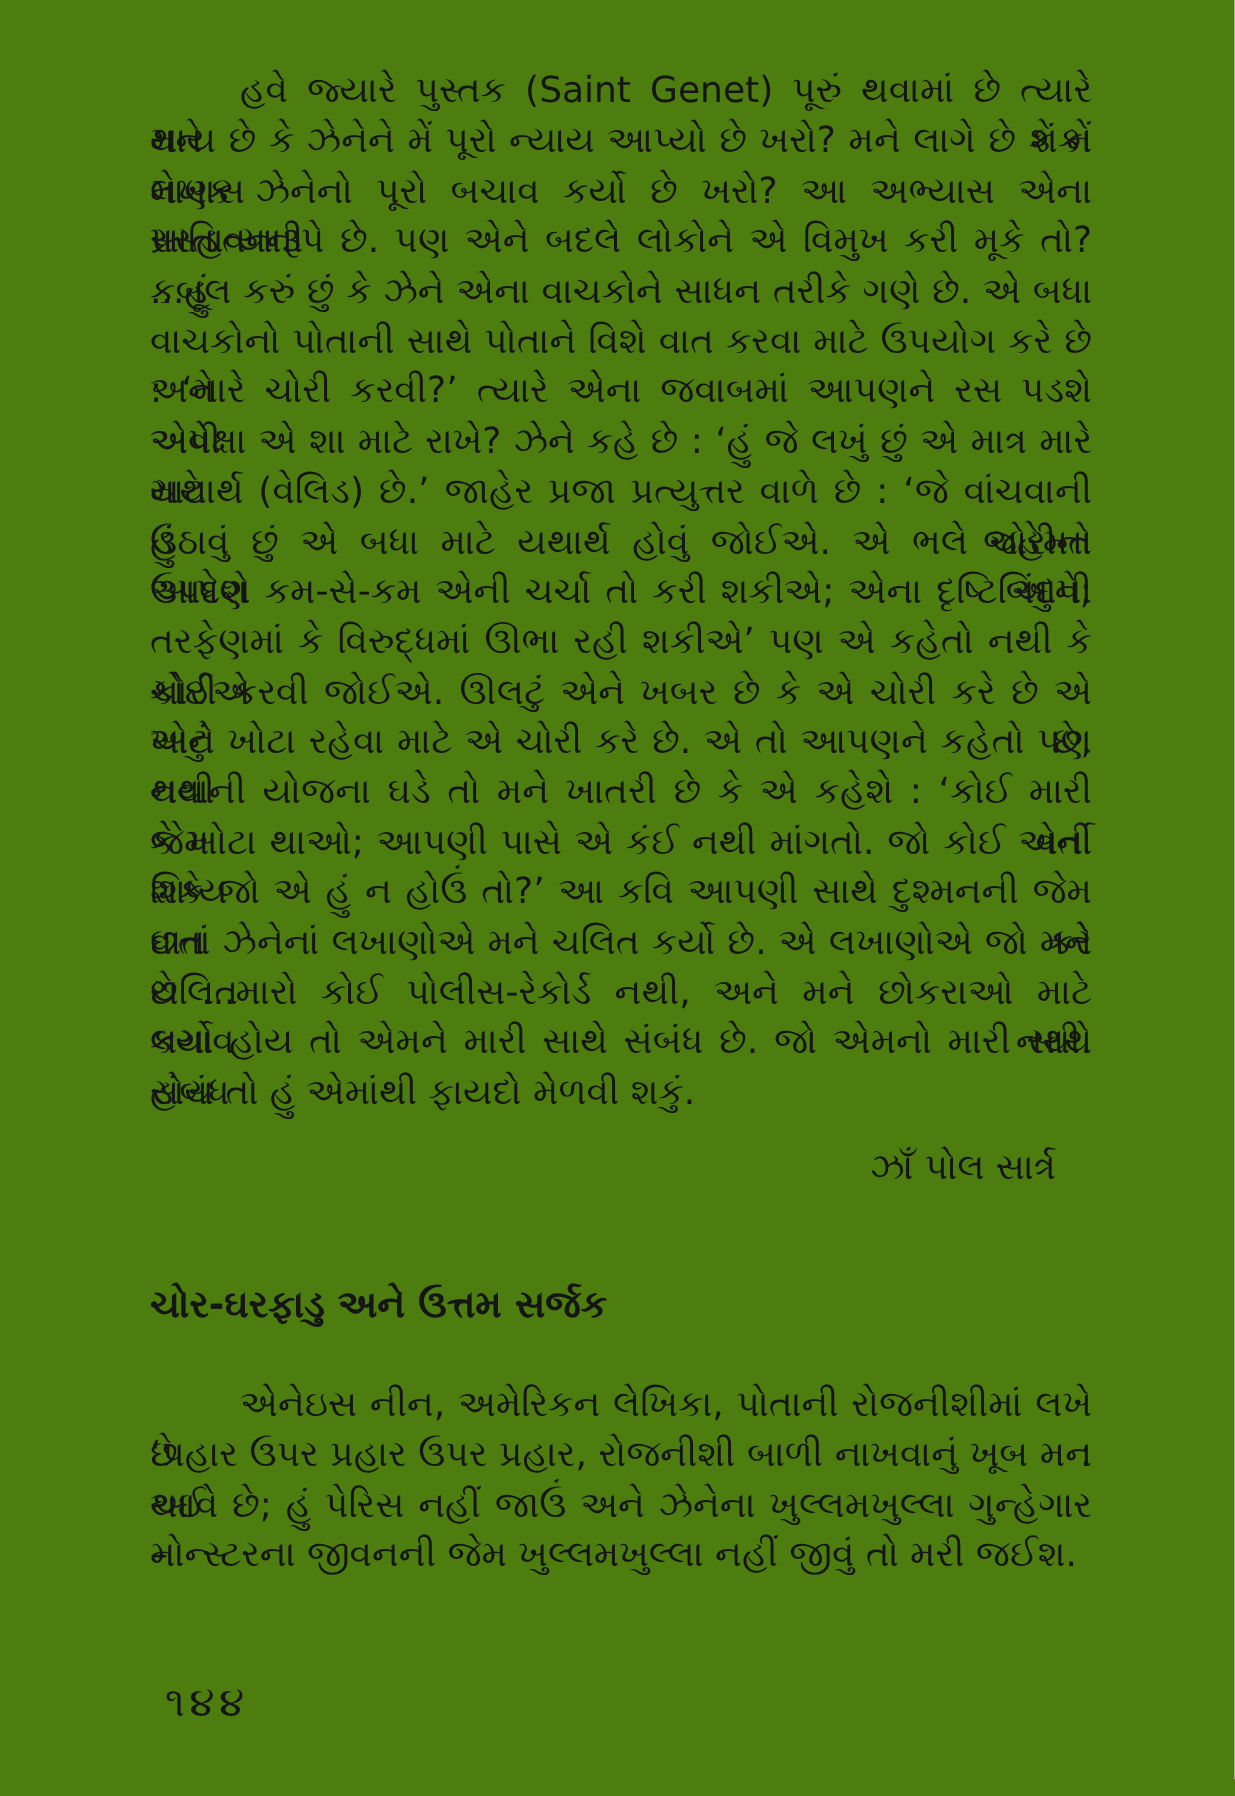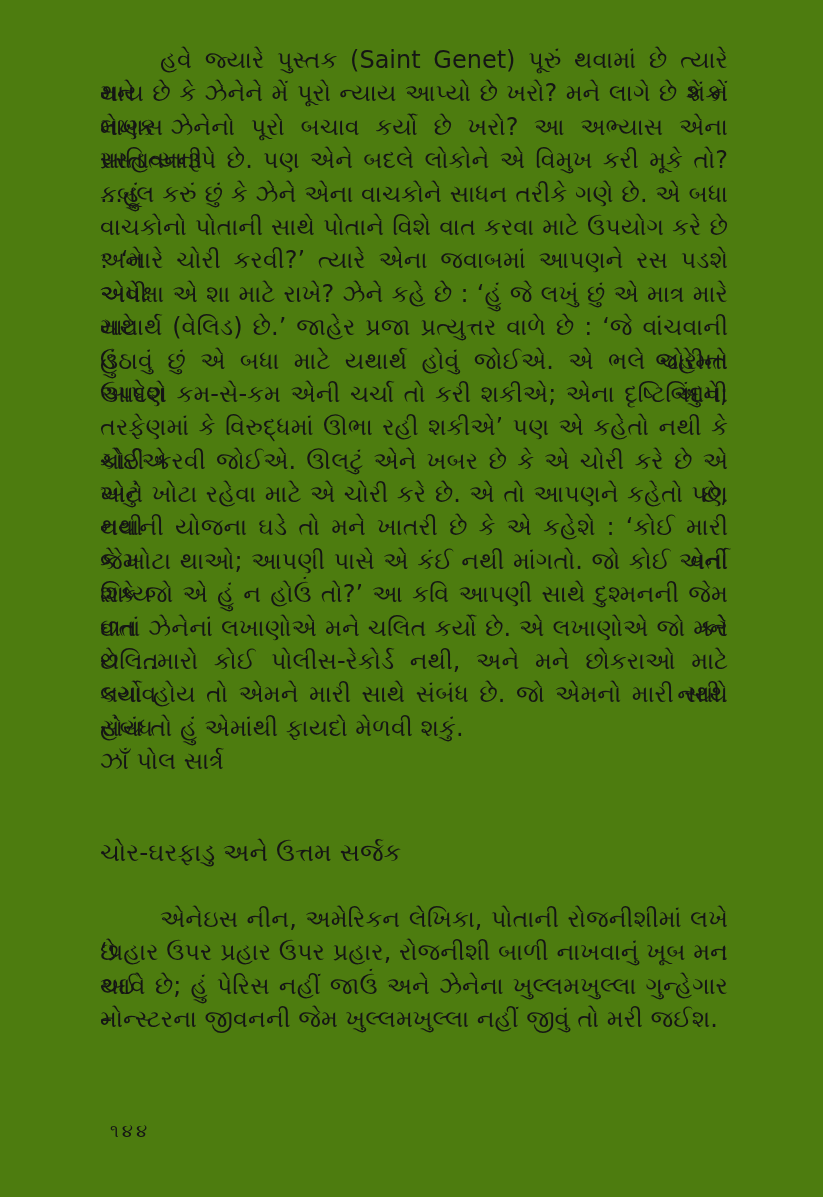--- a/index.html
+++ b/index.html
@@ -24,37 +24,38 @@
   .line {
     text-align: justify;
     text-align-last: justify;
     white-space: normal;
     height: 33.4px;
     overflow: visible;
   }
   .line.indent { text-indent: 60px; }
   .line.short { text-align: right; text-align-last: left; }
   .signature {
-    text-align: left;
+    text-align: right;
     padding-right: 24px;
     height: 33.4px;
+    margin-top: 17px;
   }
   .section-heading {
     margin-top: 57px;
     margin-bottom: 34px;
-    font-weight: 400;
+    font-weight: 700;
     font-size: 25px;
     text-align: left;
     height: 33.4px;
   }
   .page-number {
     position: absolute;
     left: 110px;
     top: 1120px;
-    font-size: 18px;
+    font-size: 27px;
     letter-spacing: 3px;
   }
 </style>
 </head>
 <body>
 
 <div class="page">
   <div class="text-block">
 
     <div>

